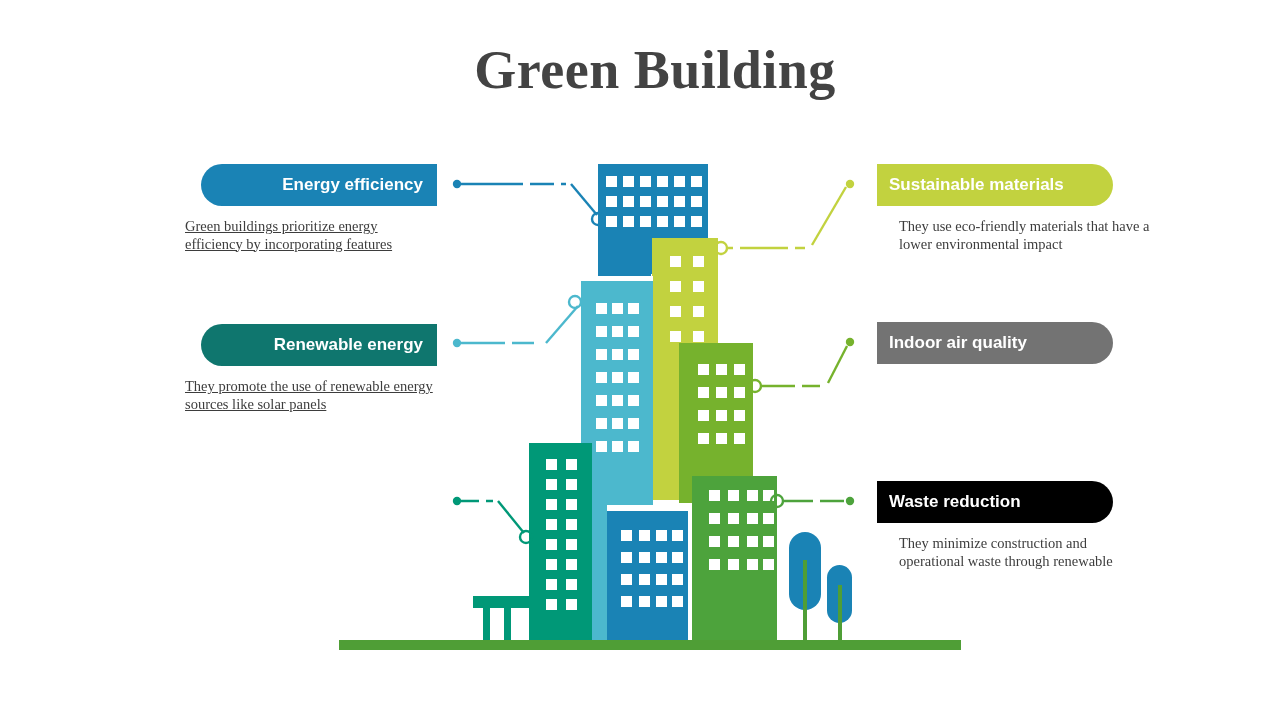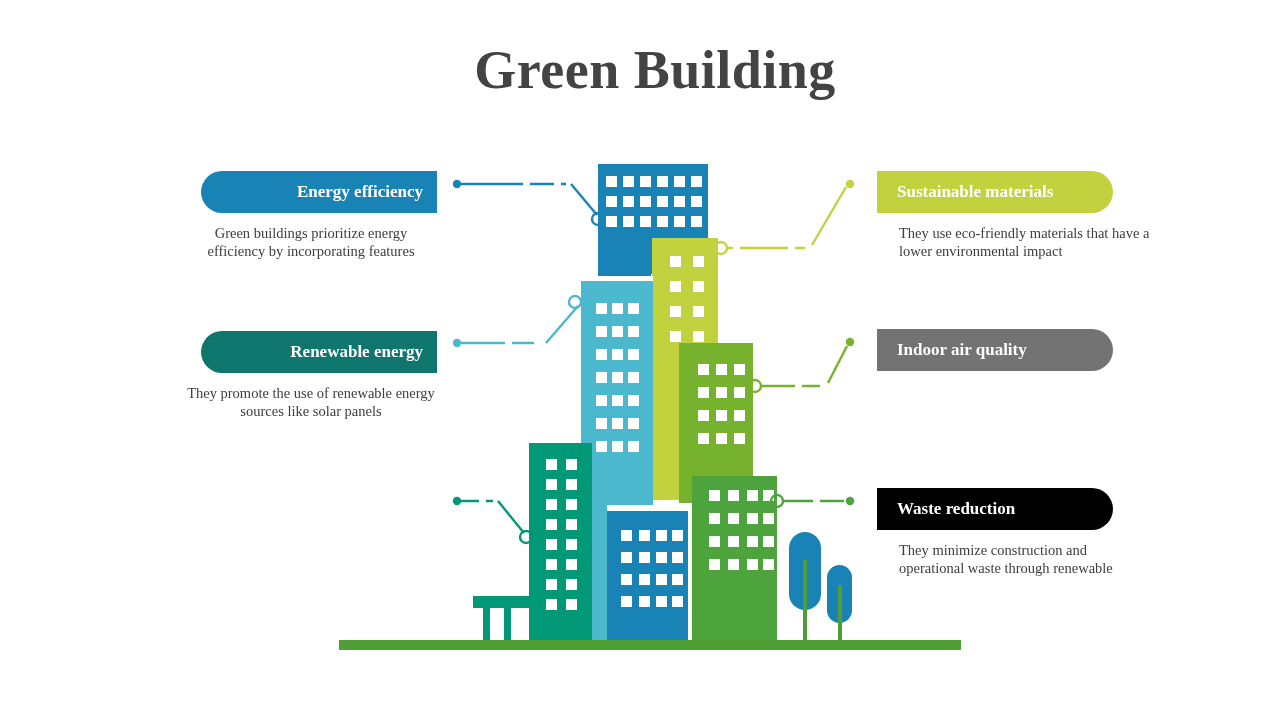--- a/index.html
+++ b/index.html
@@ -45,47 +45,46 @@
   }
   .info-block.left  { left: 186px; text-align: right; }
   .info-block.right { left: 862px; text-align: left;  }
 
   .pill {
     height: 42px;
     display: flex;
     align-items: center;
     box-sizing: border-box;
     color: #ffffff;
-    font-family: Liberation Serif, serif;
+    font-family: Liberation Sans, sans-serif;
     font-weight: bold;
     font-size: 17px;
     line-height: 20px;
     white-space: nowrap;
-    margin-top: 7px;
   }
   .info-block.left .pill {
     border-radius: 21px 0 0 21px;
     justify-content: flex-end;
     padding-right: 14px;
   }
   .info-block.right .pill {
     border-radius: 0 21px 21px 0;
     justify-content: flex-start;
-    padding-left: 20px;
+    padding-left: 12px;
   }
 
   .desc {
     margin-top: 12px;
     font-family: "Liberation Serif", "DejaVu Serif", serif;
     font-size: 14.5px;
     line-height: 17.5px;
     color: #3d3d3d;
     width: 252px;
   }
-  .info-block.left  .desc { margin-left: -16px; text-align: center; }
+  .info-block.left  .desc { margin-left: -16px; text-align: left; text-decoration: underline; }
   .info-block.right .desc { margin-left: 22px;  text-align: left; font-family: Liberation Serif, serif;  }
 
   
   #illustration {
     position: absolute;
     left: 0;
     top: 0;
     width: 1280px;
     height: 720px;
     pointer-events: none;

